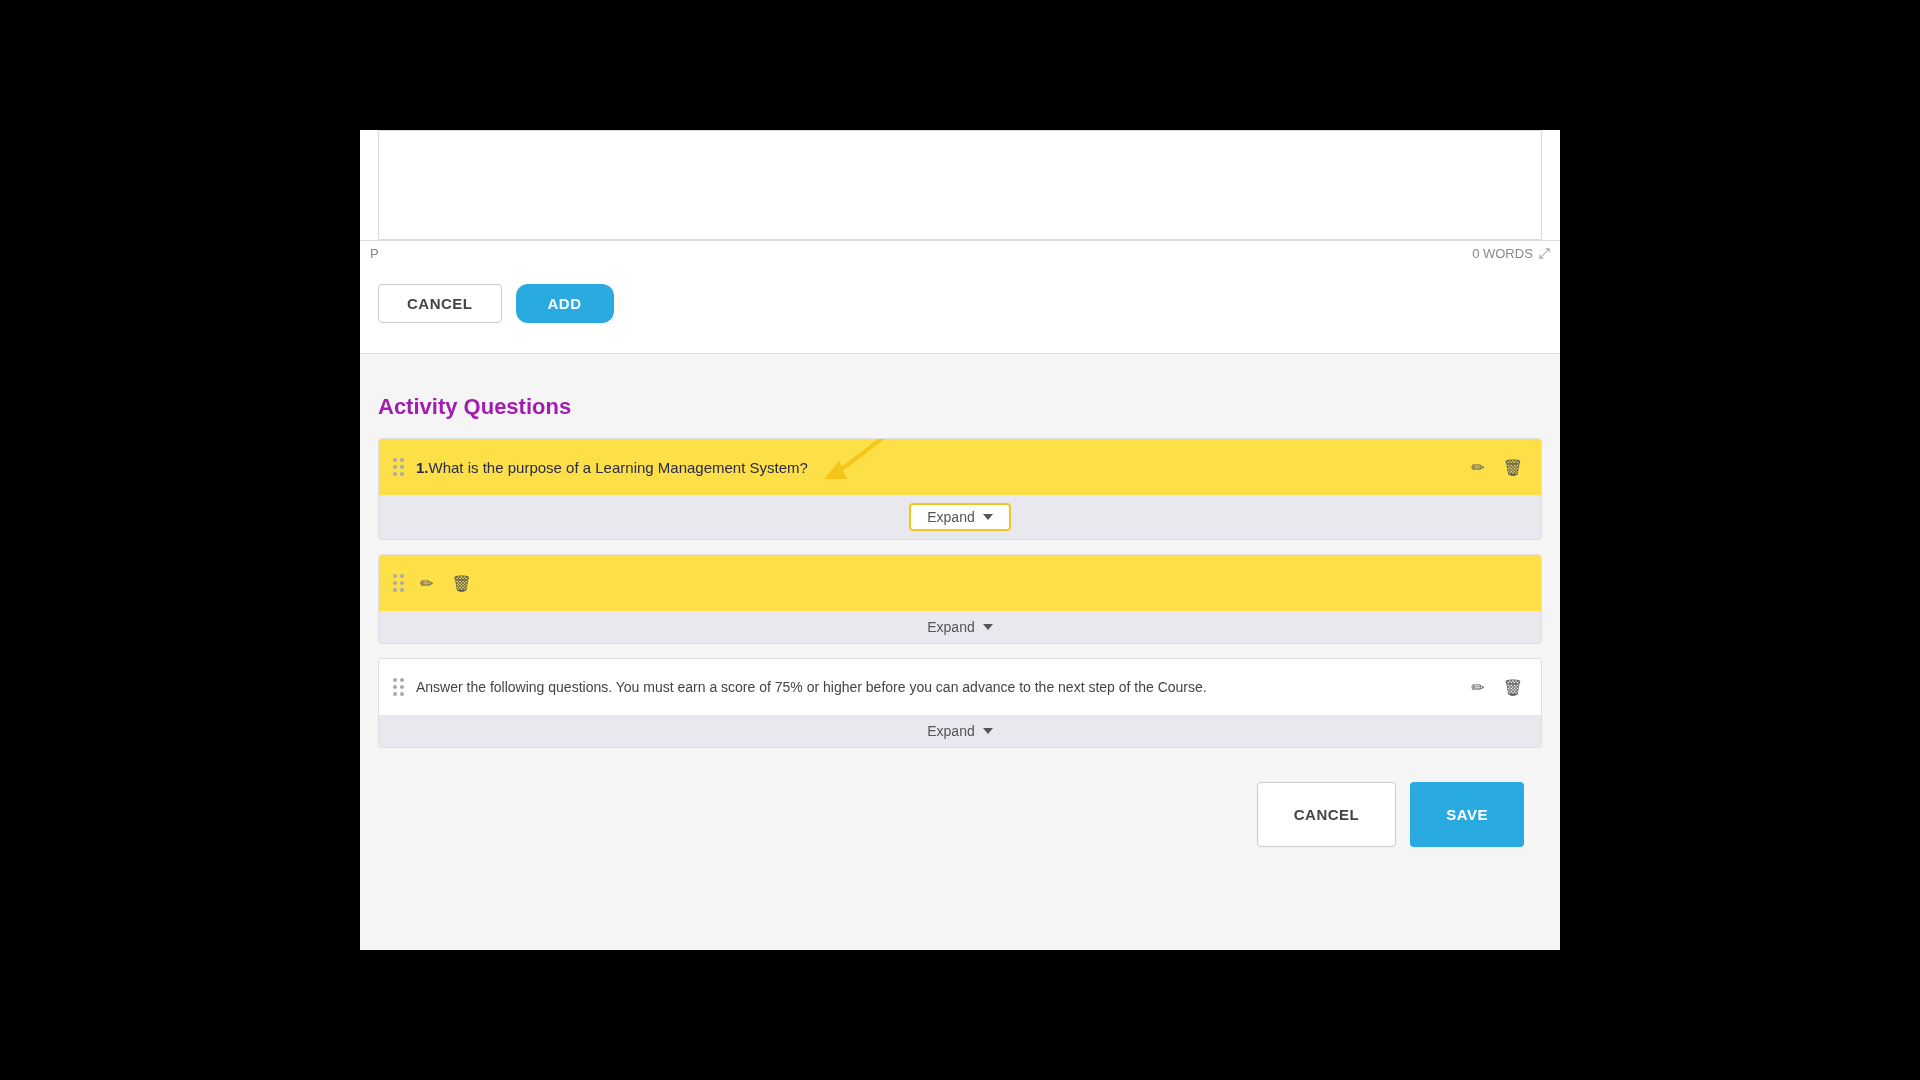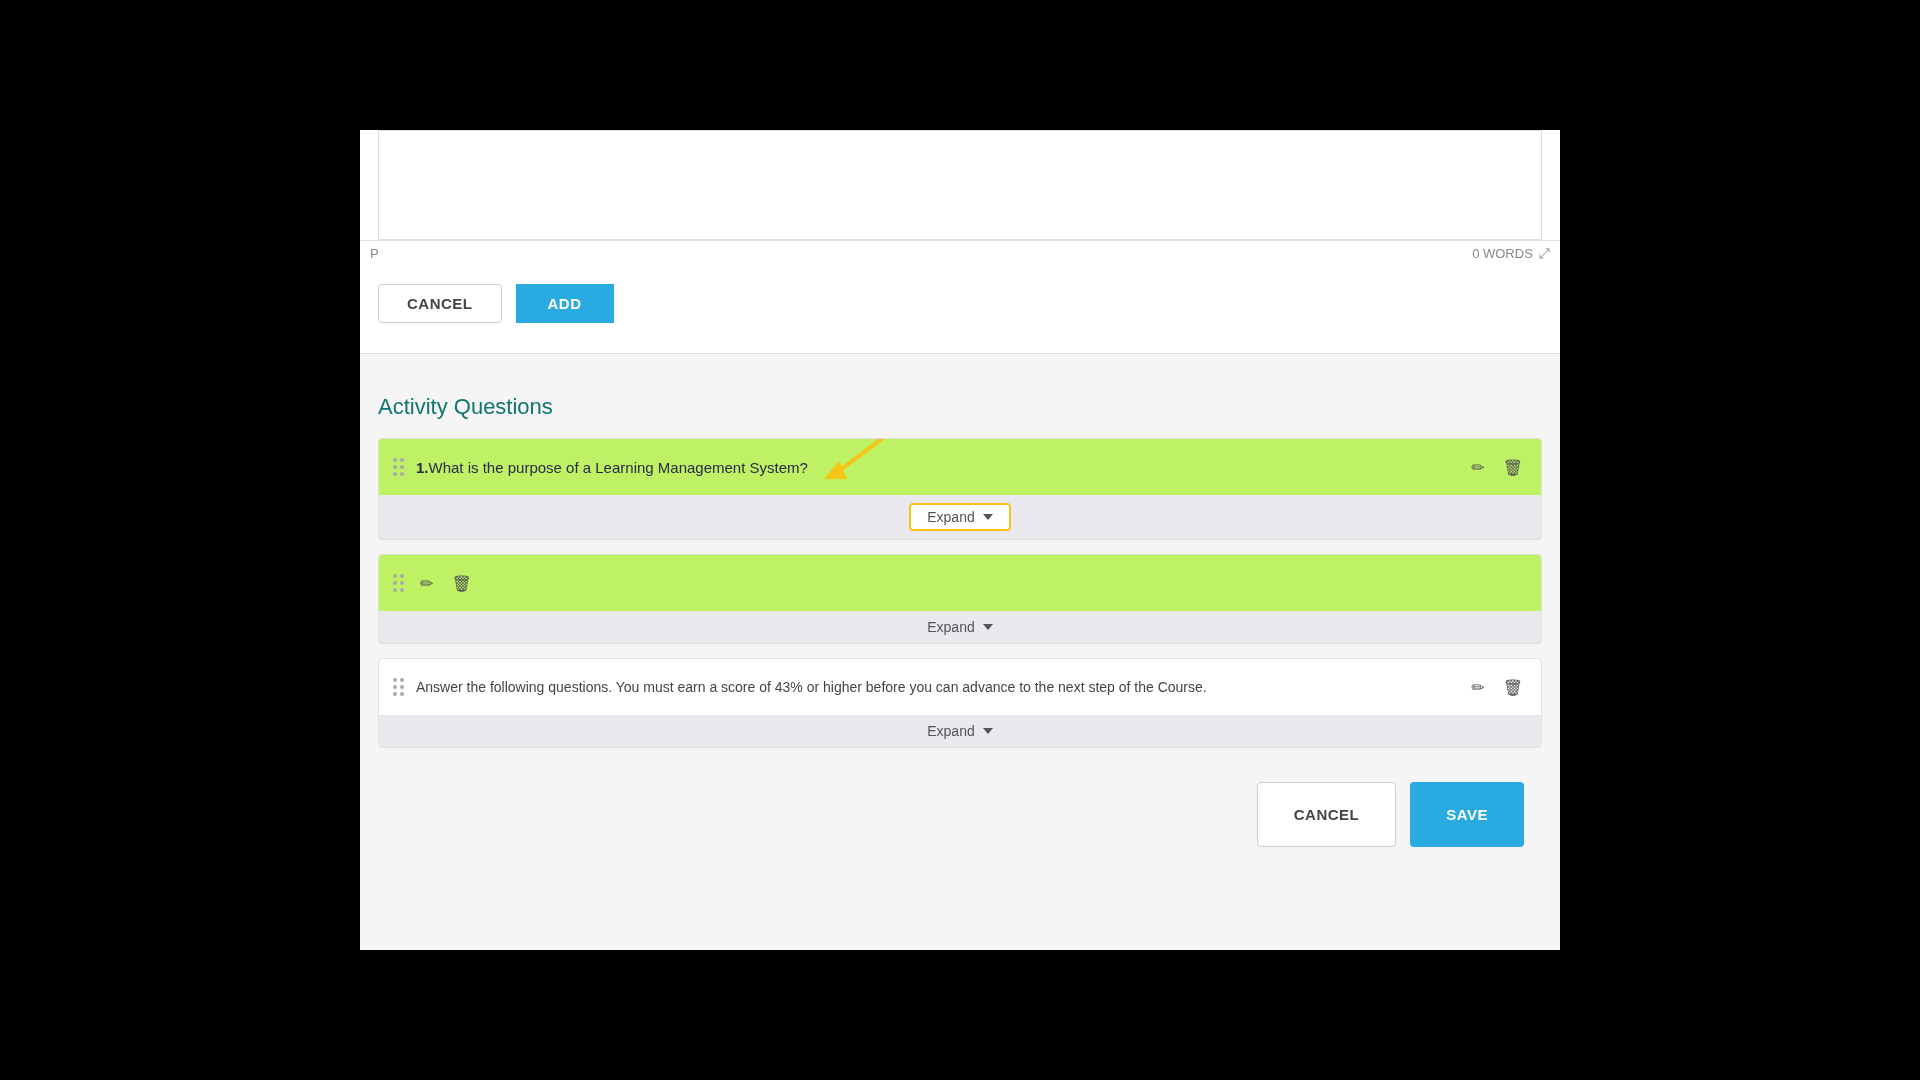--- a/index.html
+++ b/index.html
@@ -58,36 +58,36 @@
       cursor: pointer;
       letter-spacing: 0.5px;
     }
     .btn-add {
       background: #29abe2;
       border: none;
       color: #fff;
       padding: 10px 32px;
       font-size: 15px;
       font-weight: 700;
-      border-radius: 0;
+      border-radius: 12px;
       cursor: pointer;
       letter-spacing: 0.5px;
     }
     .activity-section {
       background: #f5f5f5;
       padding: 20px 18px 30px 18px;
     }
     .section-title {
       font-size: 22px;
-      font-weight: 400;
-      color: #0f766e;
+      font-weight: 700;
+      color: #a21caf;
       margin-bottom: 18px;
     }
     .question-card {
-      background: #bef264;
+      background: #fde047;
       border: 1px solid #e0e0e0;
       border-radius: 4px;
       margin-bottom: 14px;
       overflow: hidden;
     }
     .question-row {
       display: flex;
       align-items: center;
       padding: 16px 14px;
       min-height: 56px;
@@ -334,21 +334,21 @@
             <div class="drag-dot-row">
                 <div class="drag-dot"></div>
                 <div class="drag-dot"></div>
               </div>
             <div class="drag-dot-row">
                 <div class="drag-dot"></div>
                 <div class="drag-dot"></div>
               </div>
           </div>
         </div>
-        <span class="instruction-text">Answer the following questions. You must earn a score of 43% or higher before you can advance to the next step of the Course.</span>
+        <span class="instruction-text">Answer the following questions. You must earn a score of 75% or higher before you can advance to the next step of the Course.</span>
         <div class="question-actions">
           <button class="icon-btn">✏</button>
           <button class="icon-btn">🗑</button>
         </div>
       </div>
       <div class="expand-bar">
         <button class="expand-btn">
           <span>Expand</span>
           <span class="chevron-down"></span>
         </button>

